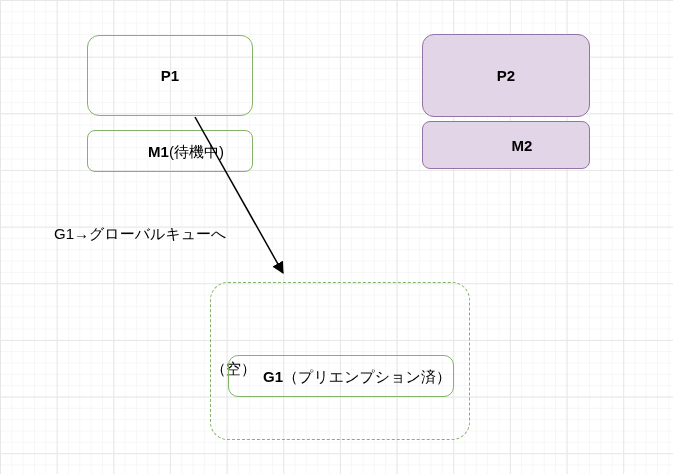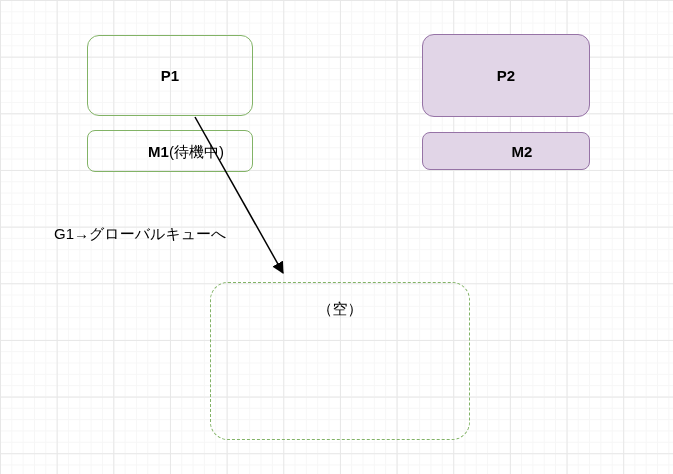--- a/index.html
+++ b/index.html
@@ -18,39 +18,38 @@
       linear-gradient(to right, #e7e7e7 1px, transparent 1px),
       linear-gradient(to bottom, #e7e7e7 1px, transparent 1px),
       linear-gradient(to right, #f6f6f6 1px, transparent 1px),
       linear-gradient(to bottom, #f6f6f6 1px, transparent 1px);
     background-size: 56.67px 56.67px, 56.67px 56.67px, 11.33px 11.33px, 11.33px 11.33px;
   }
   .node {
     position: absolute;
     box-sizing: border-box;
     display: flex;
-    flex-direction: column;
     align-items: center;
     justify-content: center;
     text-align: center;
     font-size: 15px;
     line-height: 21px;
   }
   .green-solid  { border: 1.5px solid #82b366; background: transparent; }
   .green-dashed { border: 1.5px dashed #82b366; background: transparent; }
   .purple       { border: 1.5px solid #9673a6; background: #e1d5e7; }
 
   .p-box { border-radius: 12px; }
   .m-box { border-radius: 8px; flex-direction: row; padding-left: 32px; }
   .bold  { font-weight: bold; }
 
   #p1 { left: 87px;  top: 35px;  width: 166px; height: 81px; }
   #m1 { left: 87px;  top: 130px; width: 166px; height: 42px; }
   #p2 { left: 422px; top: 34px;  width: 168px; height: 83px; }
-  #m2 { left: 422px; top: 132px; width: 168px; height: 38px; }
+  #m2 { left: 422px; top: 121px; width: 168px; height: 48px; }
 
   #global-queue {
     left: 210px; top: 282px; width: 260px; height: 158px;
     border-radius: 18px;
     justify-content: flex-start;
     padding-top: 15px;
   }
   #g1 {
     left: 17px; top: 72px; width: 226px; height: 42px;
     border-radius: 10px;
@@ -86,20 +85,24 @@
   <div id="p2" class="node purple p-box">
     <div class="bold">P2</div>
   </div>
 
   <div id="m2" class="node purple m-box">
     <span class="bold">M2</span>
   </div>
 
   <div id="global-queue" class="node green-dashed">
     <div>（空）</div>
+    <div id="g1" class="node green-solid m-box">
+      <span class="bold">G1</span>
+        <span>（プリエンプション済）</span>
+    </div>
   </div>
 
   <div id="arrow-label">G1→グローバルキューへ</div>
 
   <svg id="arrow-layer" width="673" height="474">
     <defs>
       <marker id="arrowhead" viewBox="0 0 10 10" refX="9" refY="5" markerWidth="8" markerHeight="8" orient="auto">
         <path d="M0,0 L10,5 L0,10 z" fill="#000000"></path>
       </marker>
     </defs>

